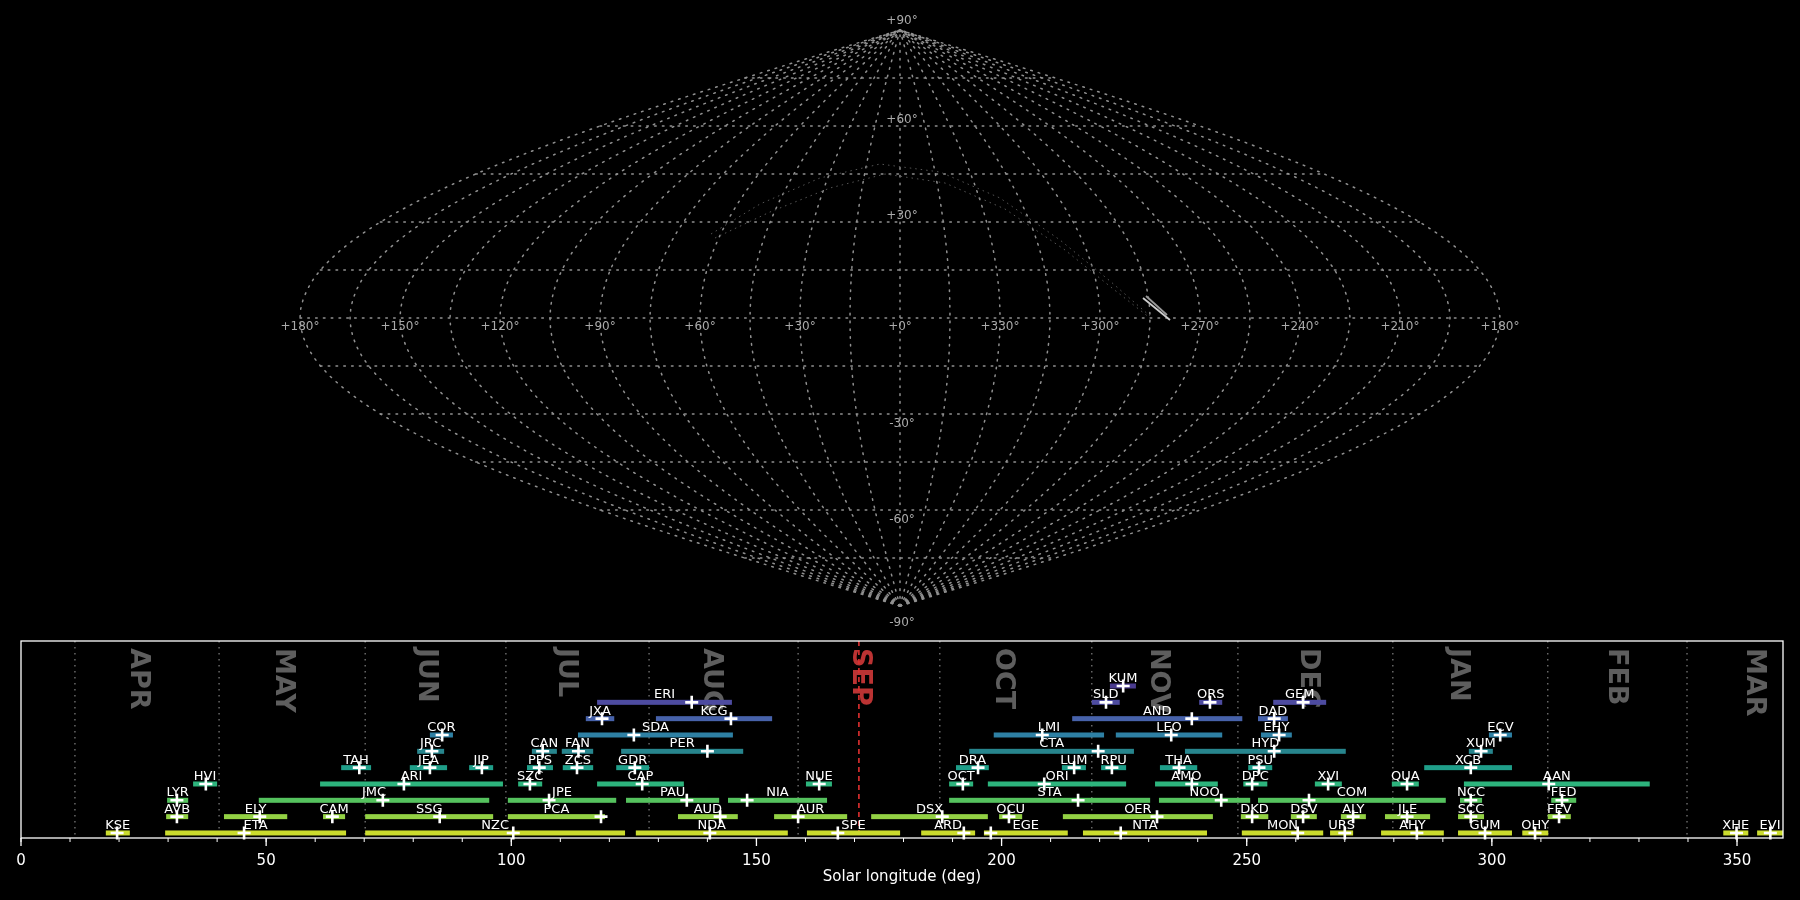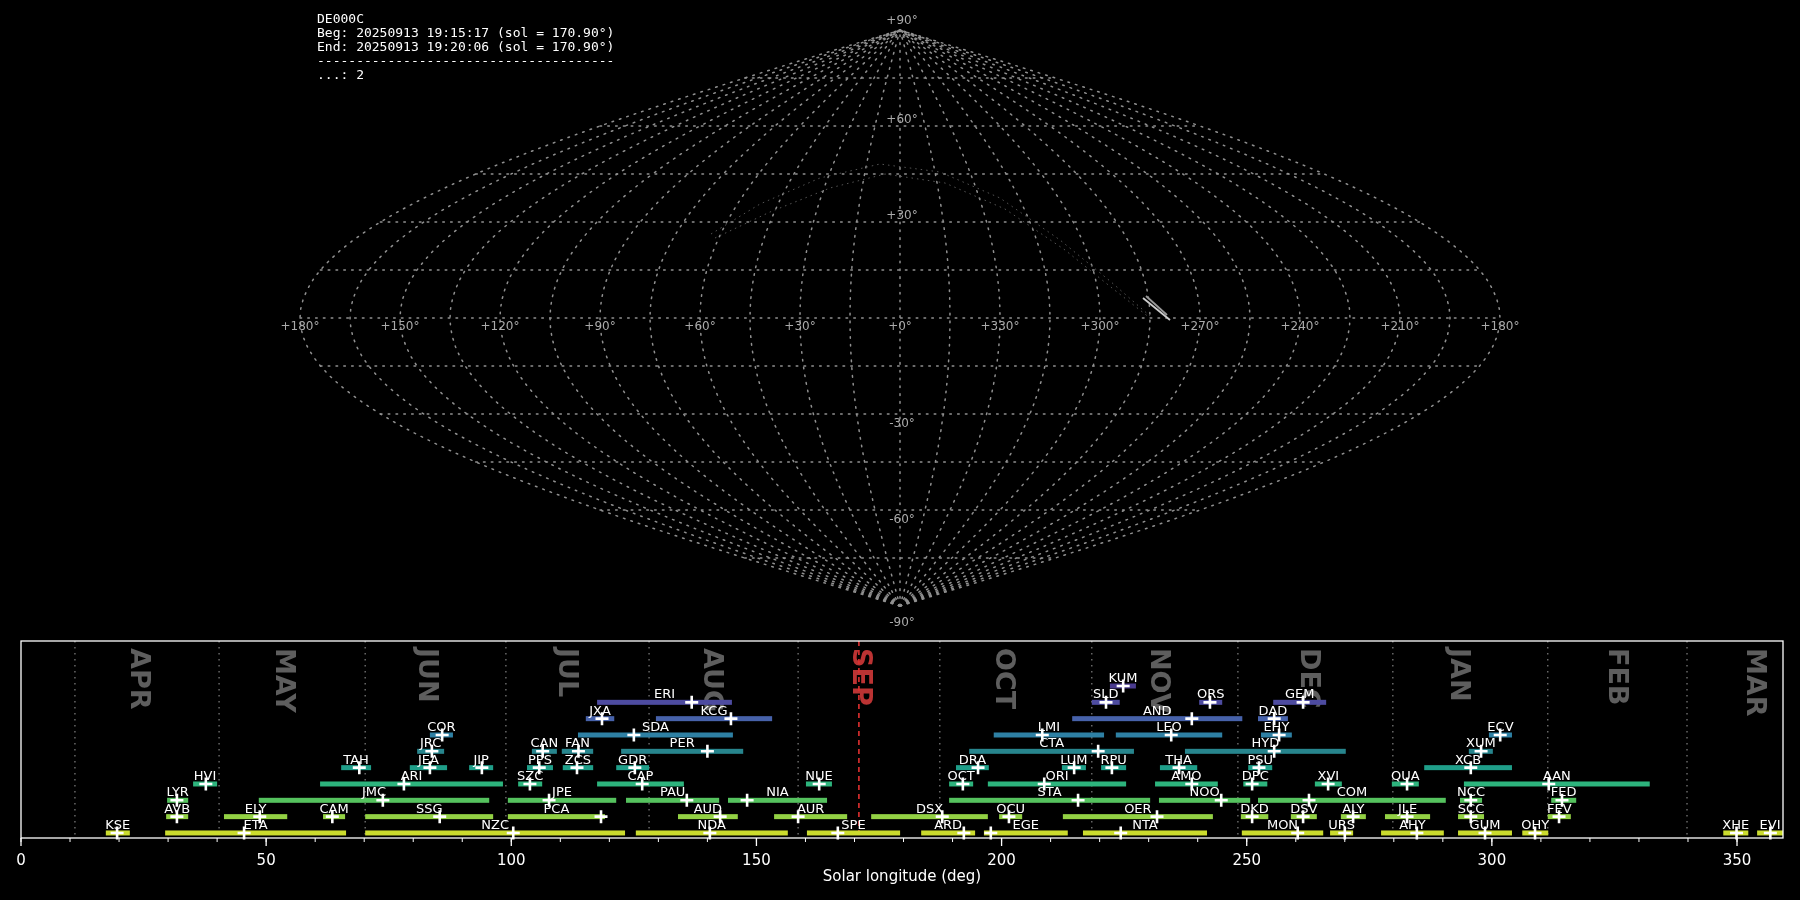--- a/index.html
+++ b/index.html
@@ -409,18 +409,13 @@
       <line x1="1001.5799999999999" y1="838" x2="1001.5799999999999" y2="846" stroke="#fff" stroke-width="1.3"></line>
       <text x="1001.5799999999999" y="865" fill="#fff" font-size="15" text-anchor="middle">200</text>
       <line x1="1246.725" y1="838" x2="1246.725" y2="846" stroke="#fff" stroke-width="1.3"></line>
       <text x="1246.725" y="865" fill="#fff" font-size="15" text-anchor="middle">250</text>
       <line x1="1491.87" y1="838" x2="1491.87" y2="846" stroke="#fff" stroke-width="1.3"></line>
       <text x="1491.87" y="865" fill="#fff" font-size="15" text-anchor="middle">300</text>
       <line x1="1737.0149999999999" y1="838" x2="1737.0149999999999" y2="846" stroke="#fff" stroke-width="1.3"></line>
       <text x="1737.0149999999999" y="865" fill="#fff" font-size="15" text-anchor="middle">350</text>
       <text x="902" y="881" fill="#fff" font-size="15" text-anchor="middle">Solar longitude (deg)</text>
     </svg>
-  <div id="info"><span>DE000C</span>
-<span>Beg: 20250913 19:15:17 (sol = 170.90°)</span>
-<span>End: 20250913 19:20:06 (sol = 170.90°)</span>
-<span>--------------------------------------</span>
-<span>...: 2</span></div>
 </div>
 
 </body></html>

